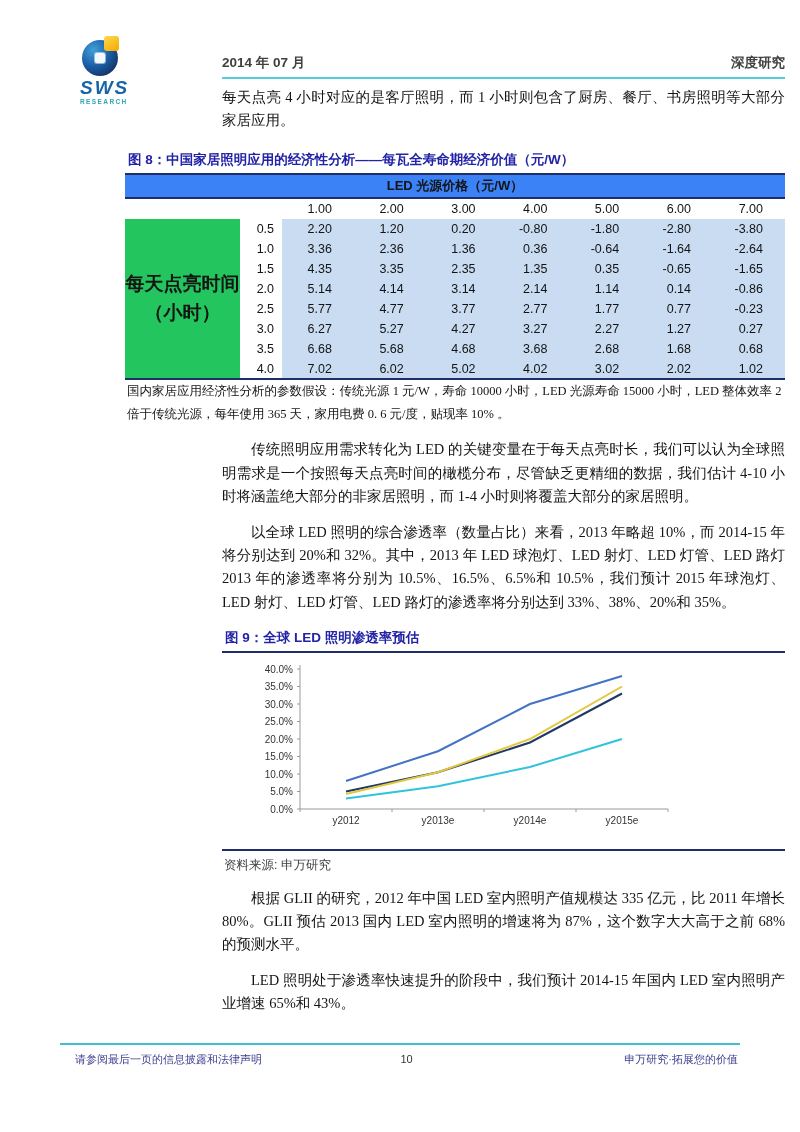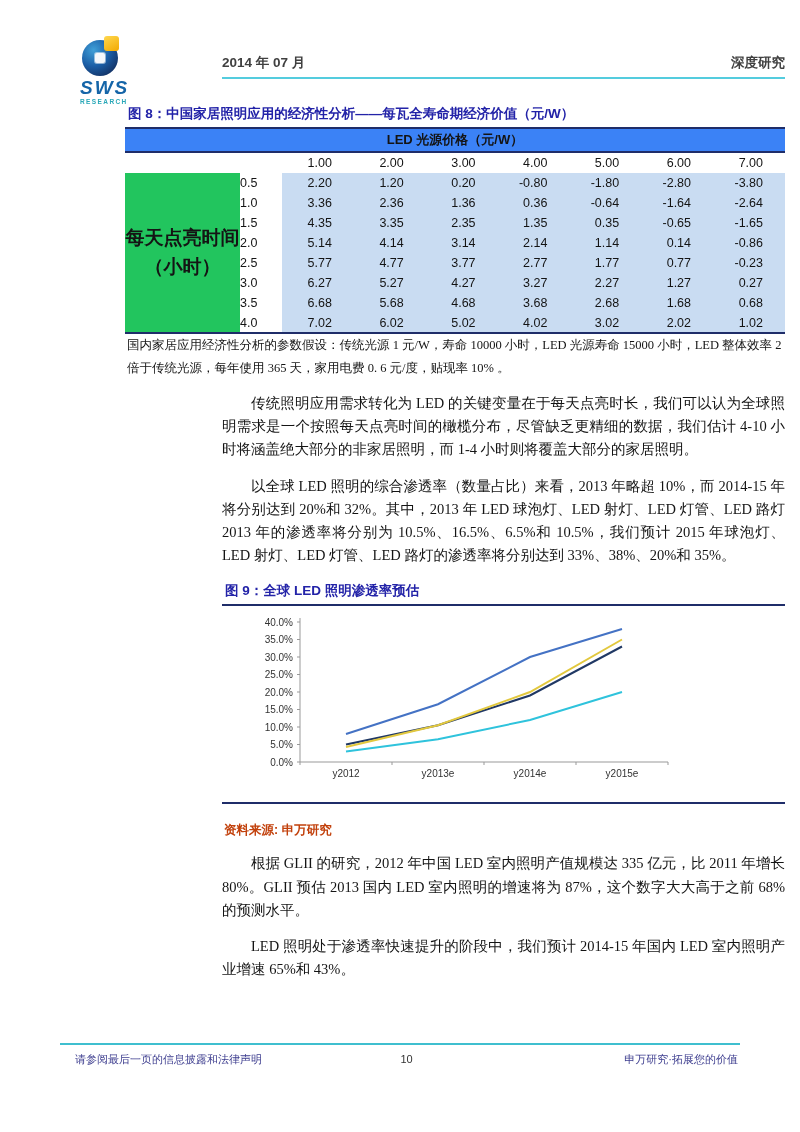--- a/index.html
+++ b/index.html
@@ -46,35 +46,35 @@
   }
   
   table.econ { width:660px; border-collapse:collapse; table-layout:fixed;
     font-family:"Liberation Sans",sans-serif; font-size:12.5px; color:#141414;
     border-bottom:2px solid #1f2d69; }
   table.econ th, table.econ td { height:20px; }
   tr.group-row th { background:#3b82f6; border-bottom:2px solid #1f2d69;
     font-weight:bold; font-size:13px; text-align:center; height:23px; }
   tr.colnum-row th { font-weight:normal; text-align:right; padding-right:22px; height:21px; }
   td.cell { background:#c9dcf2; text-align:right; padding-right:22px; }
-  td.rowlabel { text-align:right; padding-right:25px; background:#fff; }
+  td.rowlabel { text-align:right; padding-right:8px; background:#fff; }
   td.rowgroup { text-align:center; vertical-align:middle; background:#22c55e;
     font-weight:bold; font-size:19px; line-height:1.5; }
   .table-source { font-family:"Liberation Sans",sans-serif; font-weight:bold; font-size:13px; color:#141414; margin:7px 0 4px 2px; }
   .table-note { font-family:Liberation Serif, serif; font-size:12.5px; line-height:1.8; color:#141414; margin-left:2px; width:658px; }
   
   .fig9 { margin-left:97px; width:563px; }
   .fig9 .fig-title { margin-top:8px; }
   .chart-area { padding:8px 0 0 26px; }
   .chart-legend { display:flex; justify-content:center; gap:24px; margin:2px 0 0 26px;
     font-family:"Liberation Sans",sans-serif; font-size:10.5px; color:#333; }
   .legend-item { display:flex; align-items:center; gap:4px; }
   .legend-swatch { width:24px; height:2px; display:inline-block; }
   .fig9-bottom { border-bottom:2px solid #1f2d69; margin-top:10px; }
-  .fig-source { font-family:"Liberation Sans",sans-serif; font-weight:bold; font-size:12.5px; color:#c2410c; margin:18px 0 0 2px; }
+  .fig-source { font-family:"Liberation Sans",sans-serif; font-weight:normal; font-size:12.5px; color:#404040; margin:6px 0 0 2px; }
   
   .footer { position:absolute; left:60px; top:1043px; width:680px;
     font-family:"Liberation Sans",sans-serif; font-size:11px; }
   .footer-rule { height:2px; background:#3fbfcf; margin-bottom:7px; }
   .footer-row { display:flex; align-items:baseline; }
   .f-left { flex:1; color:#3c3c8e; padding-left:15px; }
   .f-page { width:40px; text-align:center; color:#333; }
   .f-right { flex:1; text-align:right; color:#3c3c8e; padding-right:2px; }
   .chart-svg text { font-family:"Liberation Sans",sans-serif; }
 </style>
@@ -95,20 +95,21 @@
     </div>
   </div>
   <div class="header-meta">
     <span class="h-date">2014 年 07 月</span>
     <span class="h-cat">深度研究</span>
   </div>
   <div class="header-rule"></div>
 
   <div class="content">
 
+    <p class="body-p no-indent">每天点亮 4 小时对应的是客厅照明，而 1 小时则包含了厨房、餐厅、书房照明等大部分家居应用。</p>
 
     <div class="figure">
       <div class="fig-title">图 8：中国家居照明应用的经济性分析——每瓦全寿命期经济价值（元/W）</div>
       <table class="econ">
         <colgroup>
           <col style="width:115px">
             <col style="width:42px">
           <col span="7" style="width:71.8px">
         </colgroup>
         <thead>

